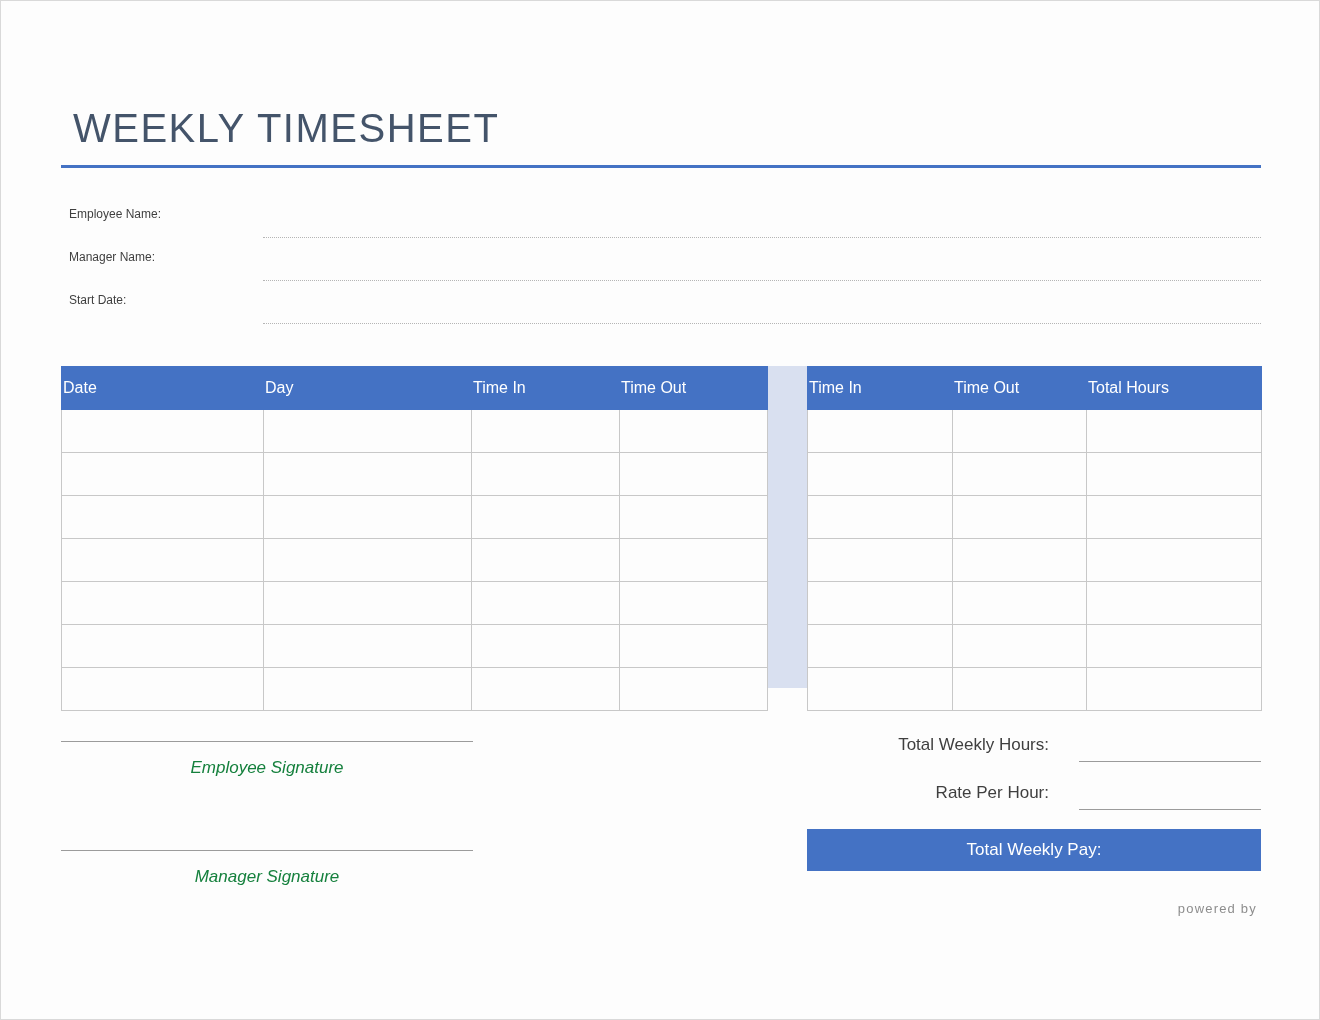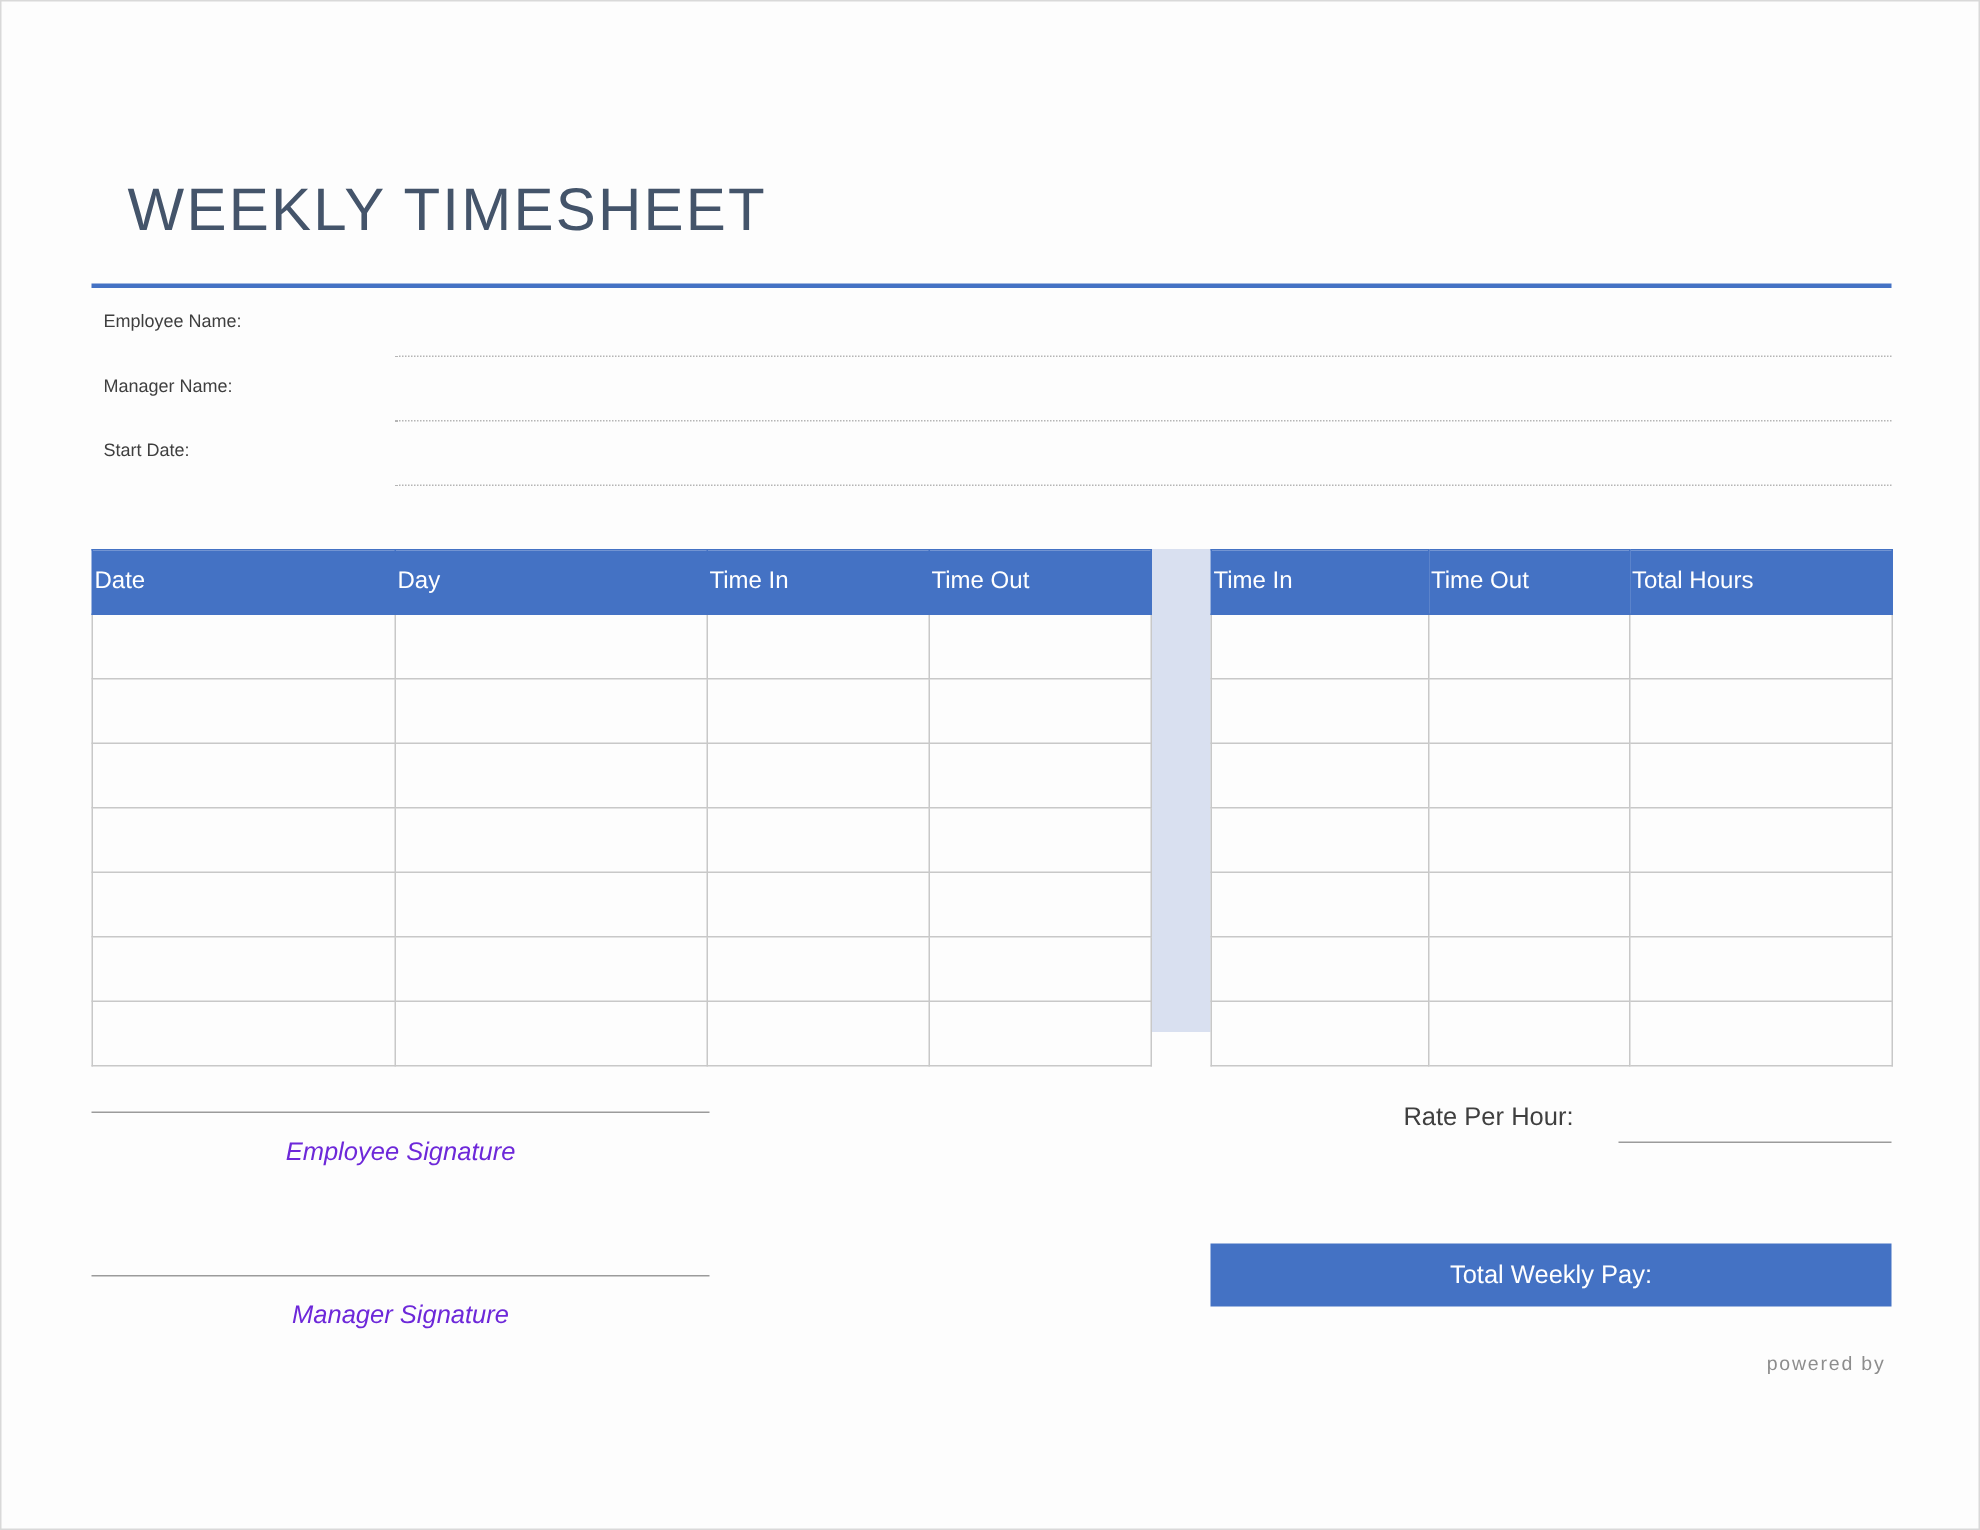--- a/index.html
+++ b/index.html
@@ -35,21 +35,21 @@
     left: 0;
     top: 100px;
     width: 1200px;
   }
   .title {
     font-size: 40px;
     letter-spacing: 1.5px;
     color: #44546a;
     font-weight: normal;
     padding: 0 0 10px 8px;
-    margin: 16px;
+    margin: 4px;
     line-height: 46px;
   }
   .title-rule {
     height: 3px;
     background: #4472c4;
     width: 1200px;
   }
 
   
   .info {
@@ -141,21 +141,21 @@
   }
   .sig-line {
     width: 412px;
     border-bottom: 1px solid #9b9b9b;
     height: 0;
   }
   .sig-caption {
     text-align: center;
     font-style: italic;
     font-size: 17px;
-    color: #6d28d9;
+    color: #15803d;
     padding-top: 16px;
     width: 412px;
   }
   .sig-gap { height: 72px; }
 
   
   .totals {
     position: absolute;
     left: 746px;
     top: 728px;
@@ -369,20 +369,24 @@
     <div class="signatures">
       <div class="sig-line"></div>
       <div class="sig-caption">Employee Signature</div>
       <div class="sig-gap"></div>
       <div class="sig-line"></div>
       <div class="sig-caption">Manager Signature</div>
     </div>
 
     <div class="totals">
       <div class="total-row">
+        <span class="total-label">Total Weekly Hours:</span>
+        <div class="total-line"></div>
+      </div>
+      <div class="total-row">
         <span class="total-label">Rate Per Hour:</span>
         <div class="total-line"></div>
       </div>
       <div class="pay-bar">
         <span>Total Weekly Pay:</span>
       </div>
     </div>
 
     <div class="logo">
       <div class="logo-powered">powered by</div>

